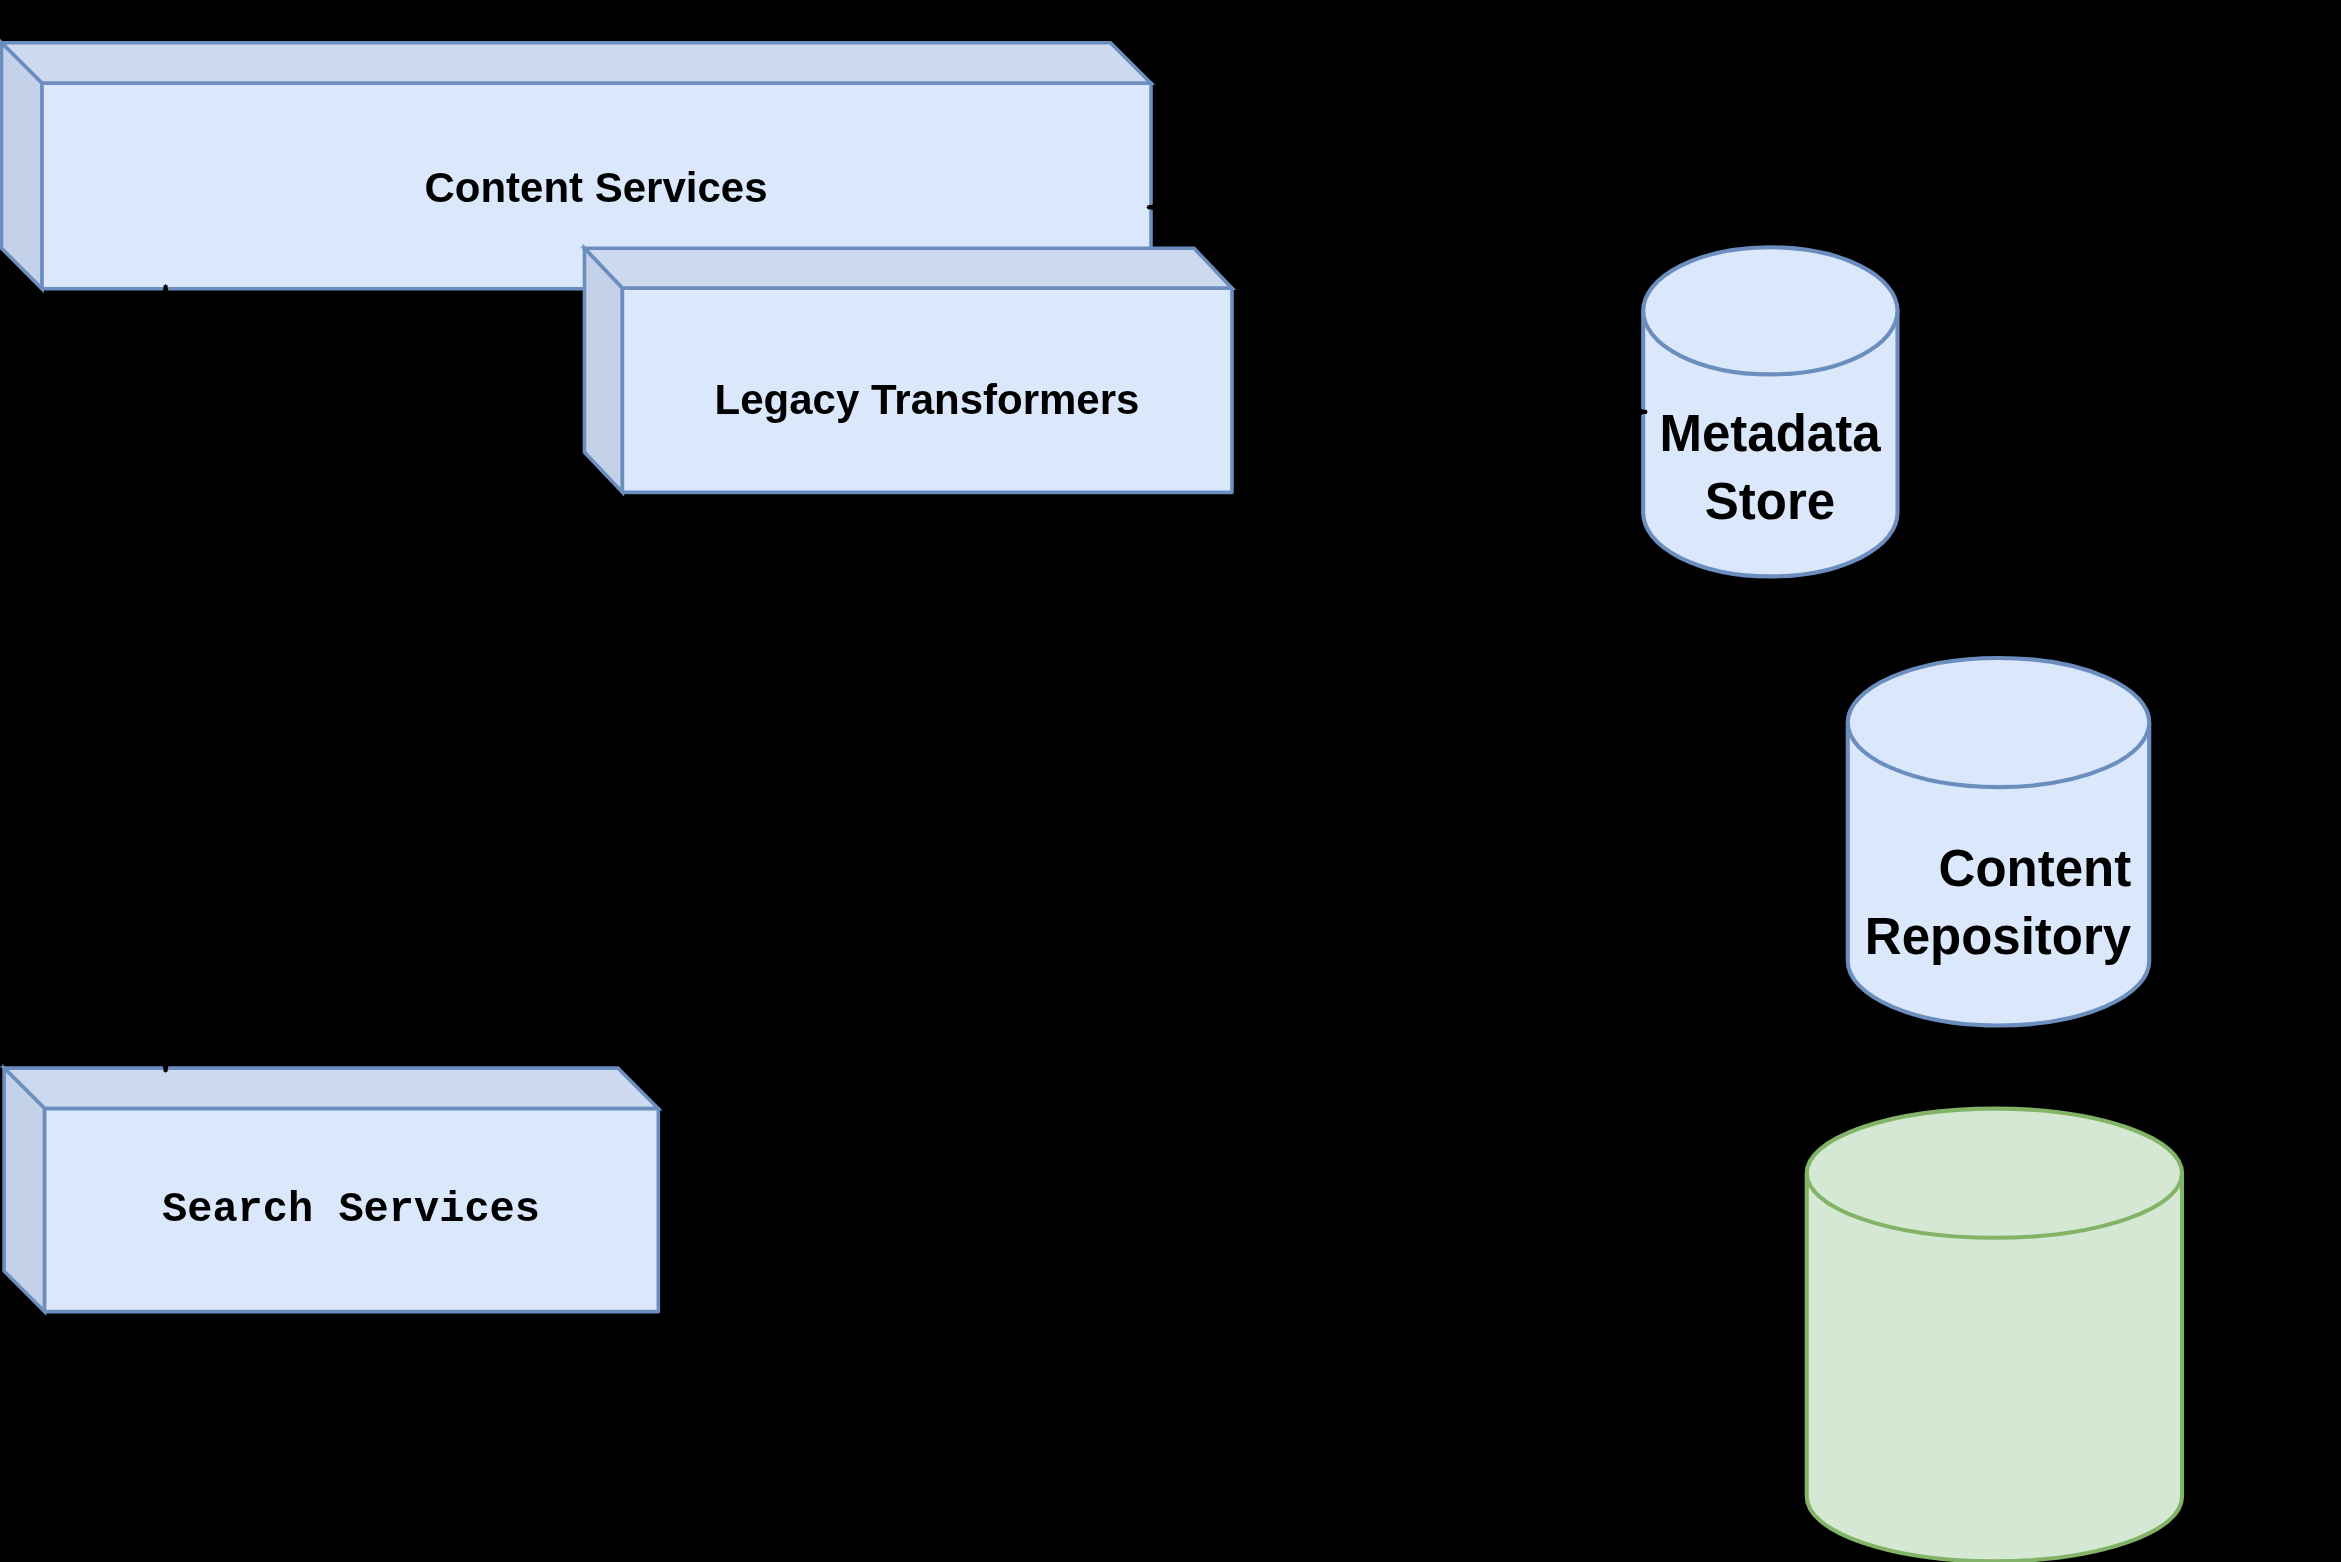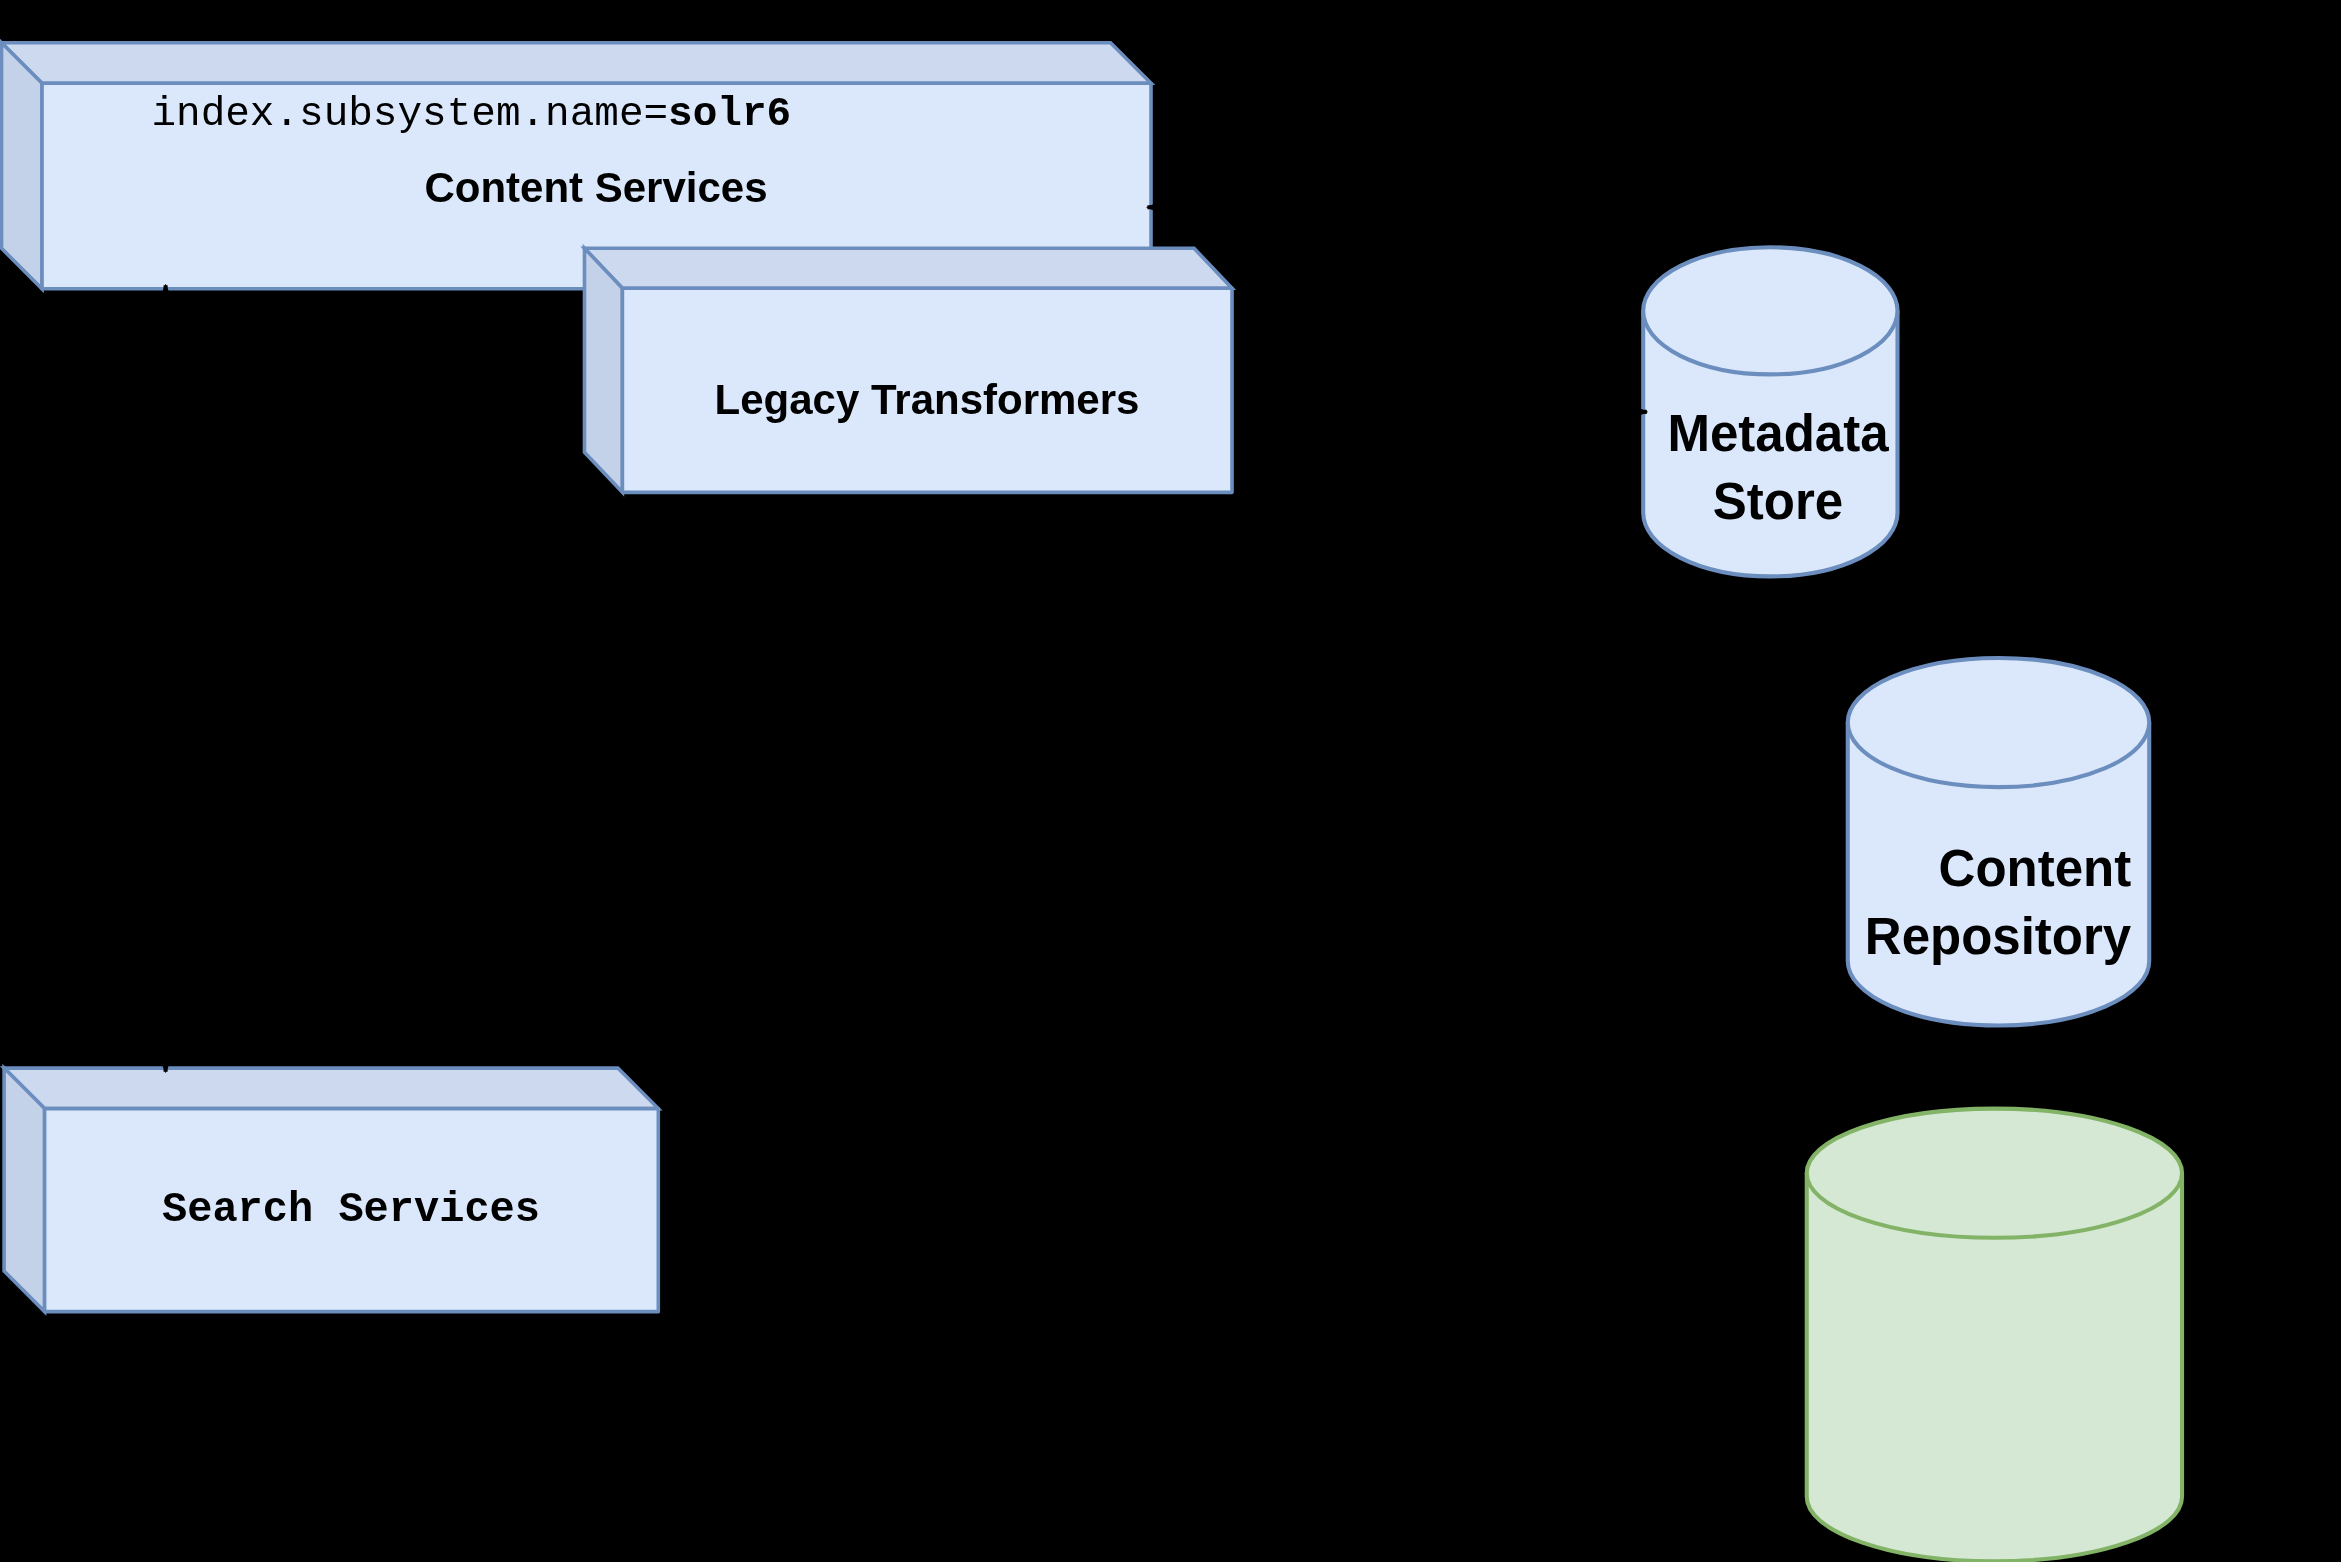--- a/index.html
+++ b/index.html
@@ -108,26 +108,23 @@
 
     <g class="cyl-green">
       <path class="cyl-body" d="M 3524 2288 L 3524 2919 A 366 126 0 0 0 4256 2919 L 4256 2288"></path>
       <ellipse class="cyl-top" cx="3890" cy="2288" rx="366" ry="126"></ellipse>
     </g>
 
     <line class="connector" x1="323" y1="556" x2="323" y2="2090" marker-start="url(#ahs)" marker-end="url(#ah)"></line>
     <polyline class="connector" points="2238,404 2720,404 2720,803 3212,803" marker-start="url(#ahs)" marker-end="url(#ah)"></polyline>
   </svg>
 
-  <div class="config-label">
-    <span class="cfg-prefix">index.subsystem.name=</span><span class="cfg-value">solr6</span>
-  </div>
 
   <div class="node-label" style="left:596px; top:188px;">Content Services</div>
   <div class="node-label" style="left:927px; top:400px;">Legacy Transformers</div>
   <div class="node-label" style="left:351px;  top:1210px;font-family:Liberation Mono, monospace;">Search Services</div>
-  <div class="node-label cyl-label" style="left:1770px; top:468px;margin-left:8px;">Metadata
+  <div class="node-label cyl-label" style="left:1770px; top:468px;">Metadata
 Store</div>
   <div class="node-label cyl-label" style="left:1998px; top:903px;text-align:right;">Content
 Repository</div>
 
 </div>
 
 
 </body></html>

